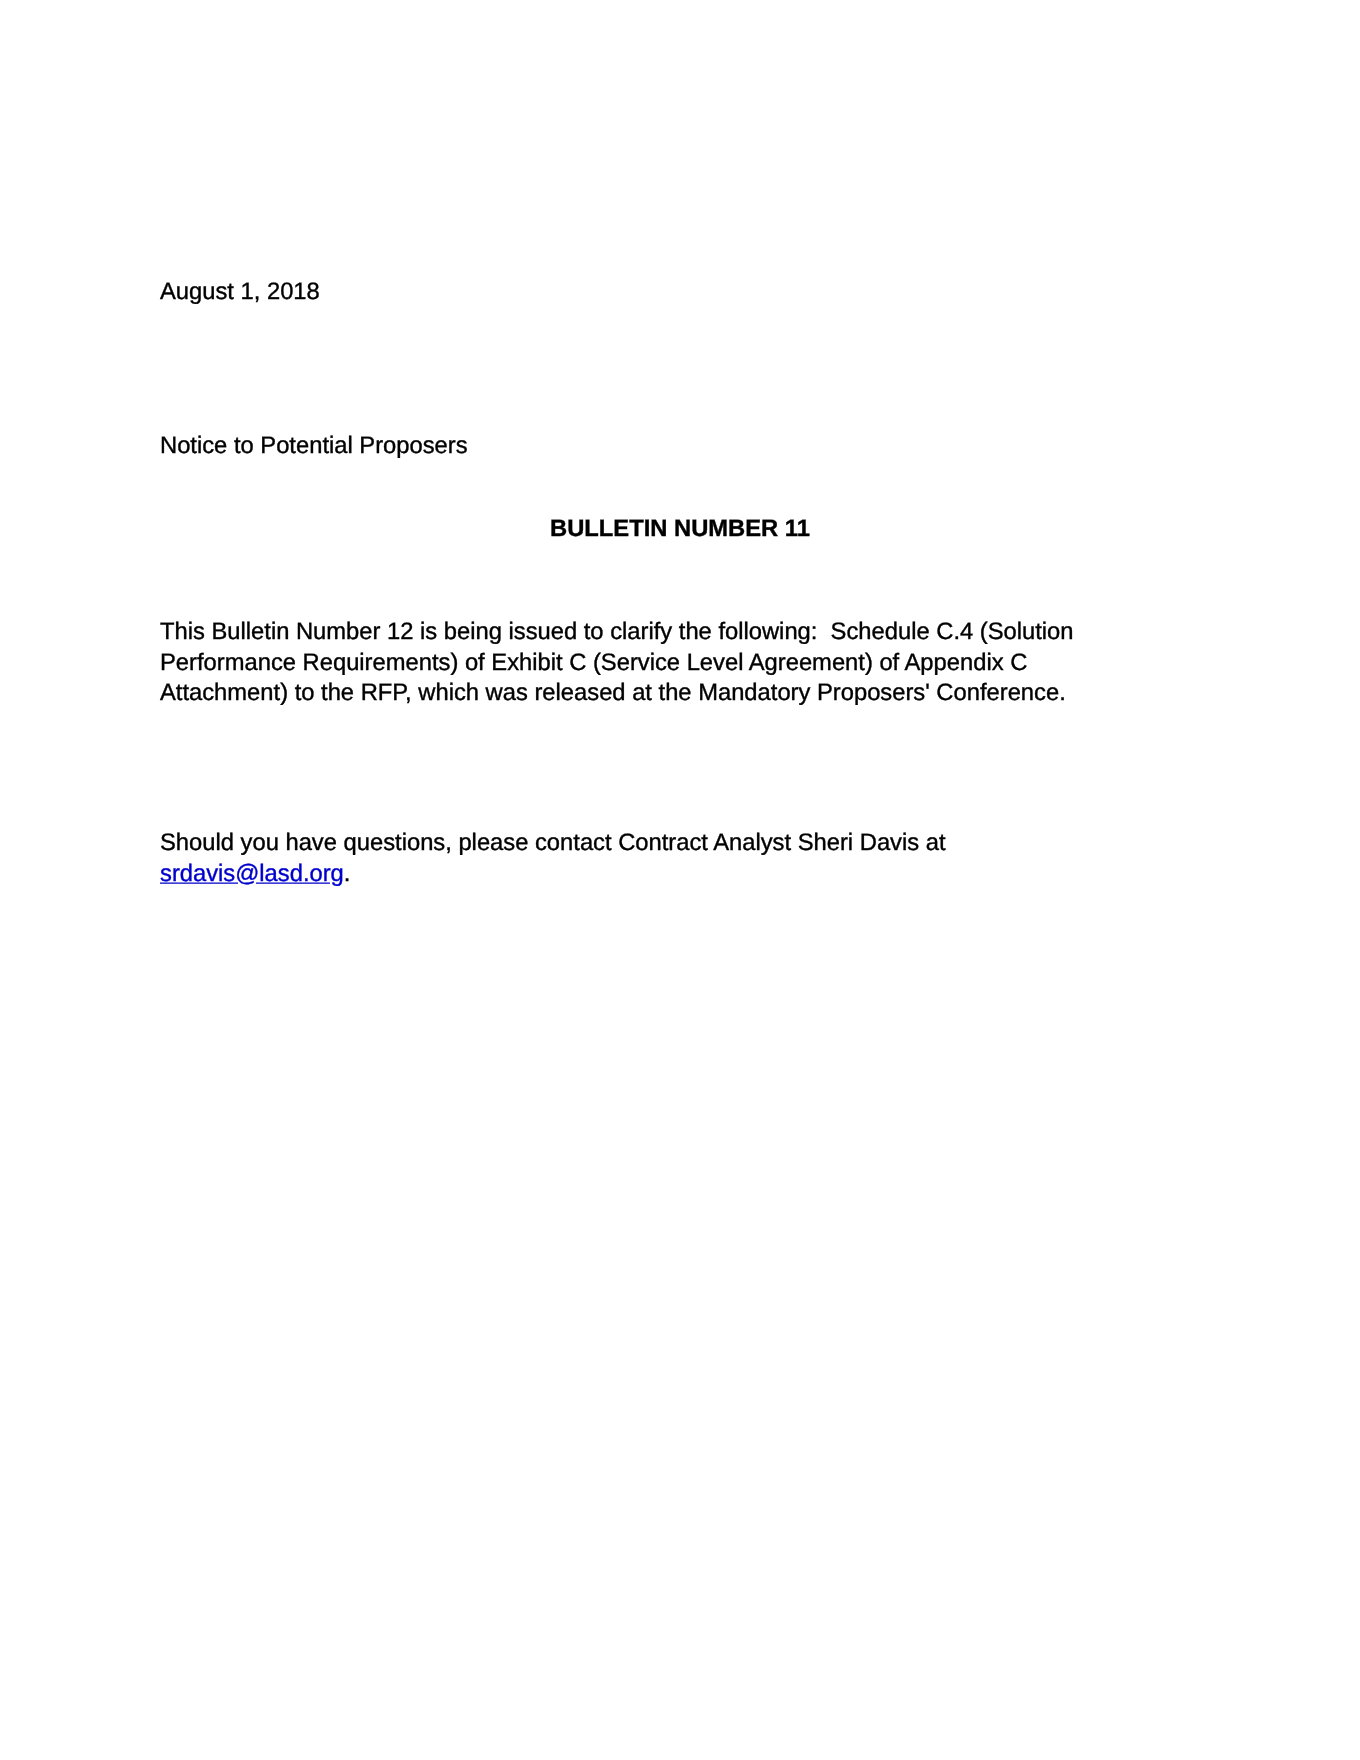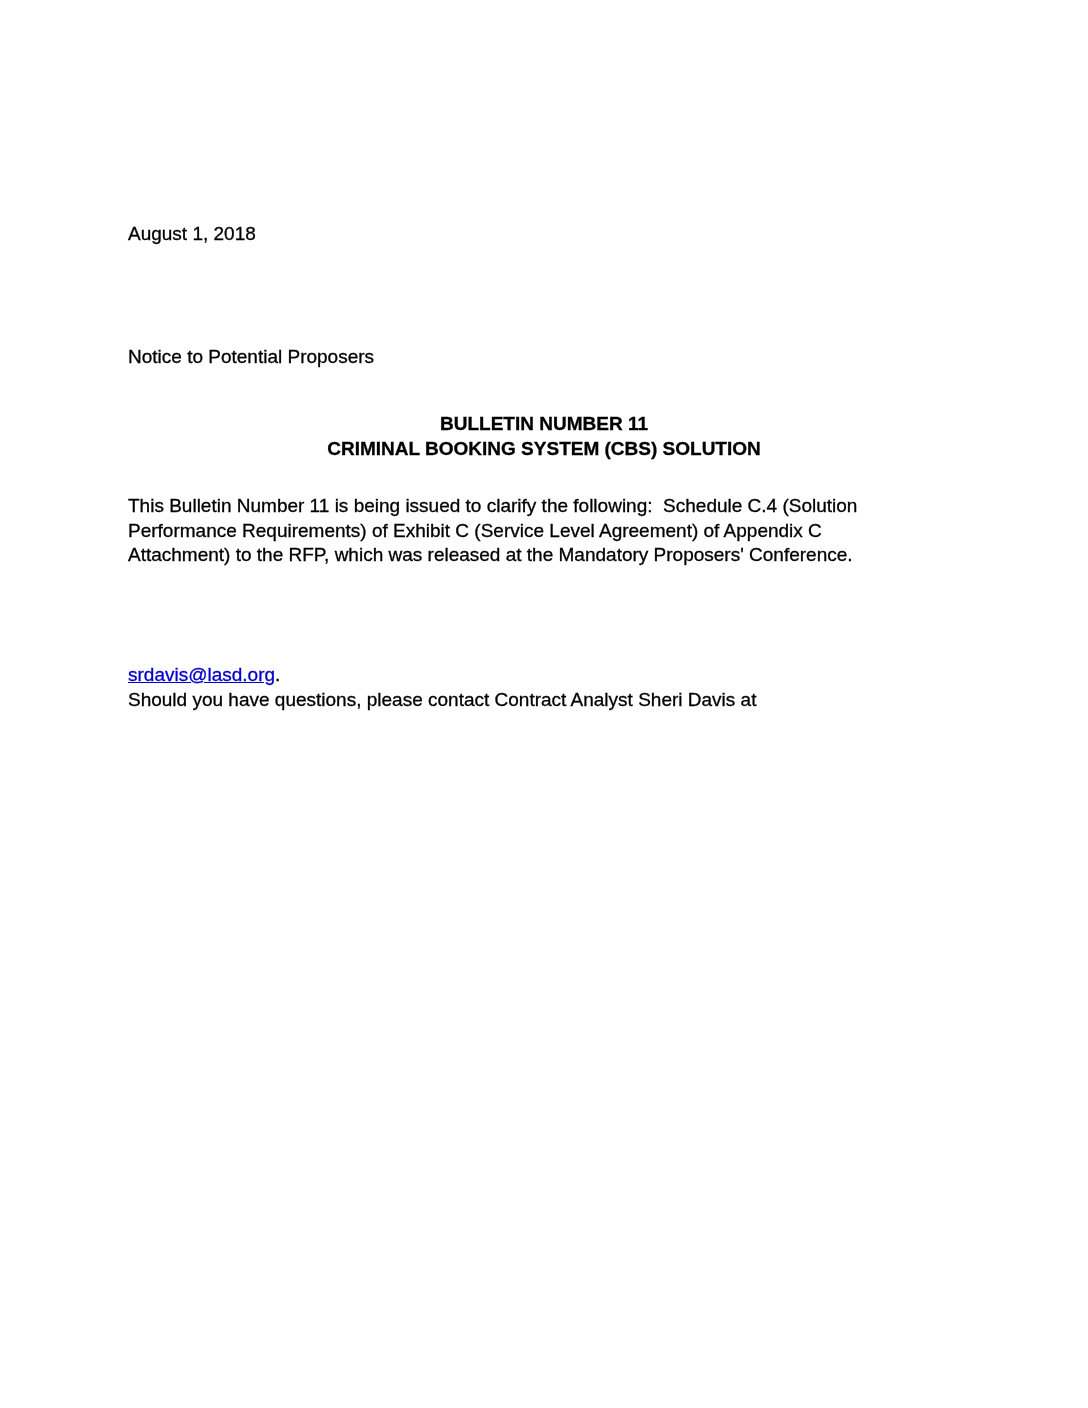--- a/index.html
+++ b/index.html
@@ -50,27 +50,26 @@
 <body>
 
 <div class="page">
 
   <div class="txt date-block line">August 1, 2018</div>
 
   <div class="txt notice-block line">Notice to Potential Proposers</div>
 
   <div class="txt title-block">
     <div class="line">BULLETIN NUMBER 11</div>
-    <div class="line">CRIMINAL BOOKING SYSTEM (CBS) SOLUTION</div>
   </div>
 
   <div class="txt body-block">
-    <div class="line">This Bulletin Number 11 is being issued to clarify the following:  Schedule C.4 (Solution</div>
+    <div class="line">This Bulletin Number 12 is being issued to clarify the following:  Schedule C.4 (Solution</div>
     <div class="line">Performance Requirements) of Exhibit C (Service Level Agreement) of Appendix C</div>
     <div class="line">Attachment) to the RFP, which was released at the Mandatory Proposers' Conference.</div>
   </div>
 
   <div class="txt contact-block">
+    <div class="line">Should you have questions, please contact Contract Analyst Sheri Davis at</div>
     <div class="line"><a href="#" class="email-link">srdavis@lasd.org</a><span class="suffix">.</span></div>
-    <div class="line">Should you have questions, please contact Contract Analyst Sheri Davis at</div>
   </div>
 
 </div>
 
 </body></html>

